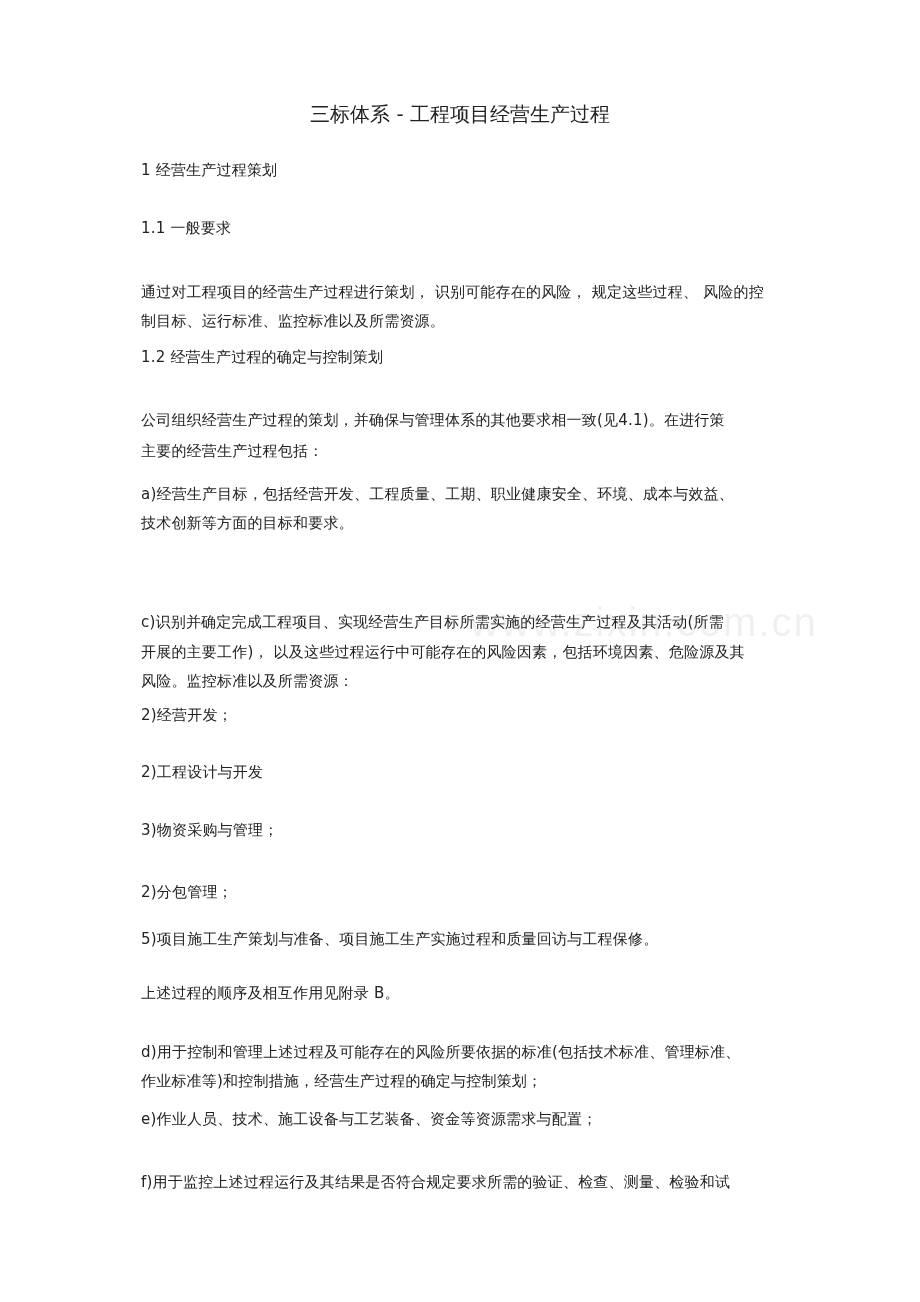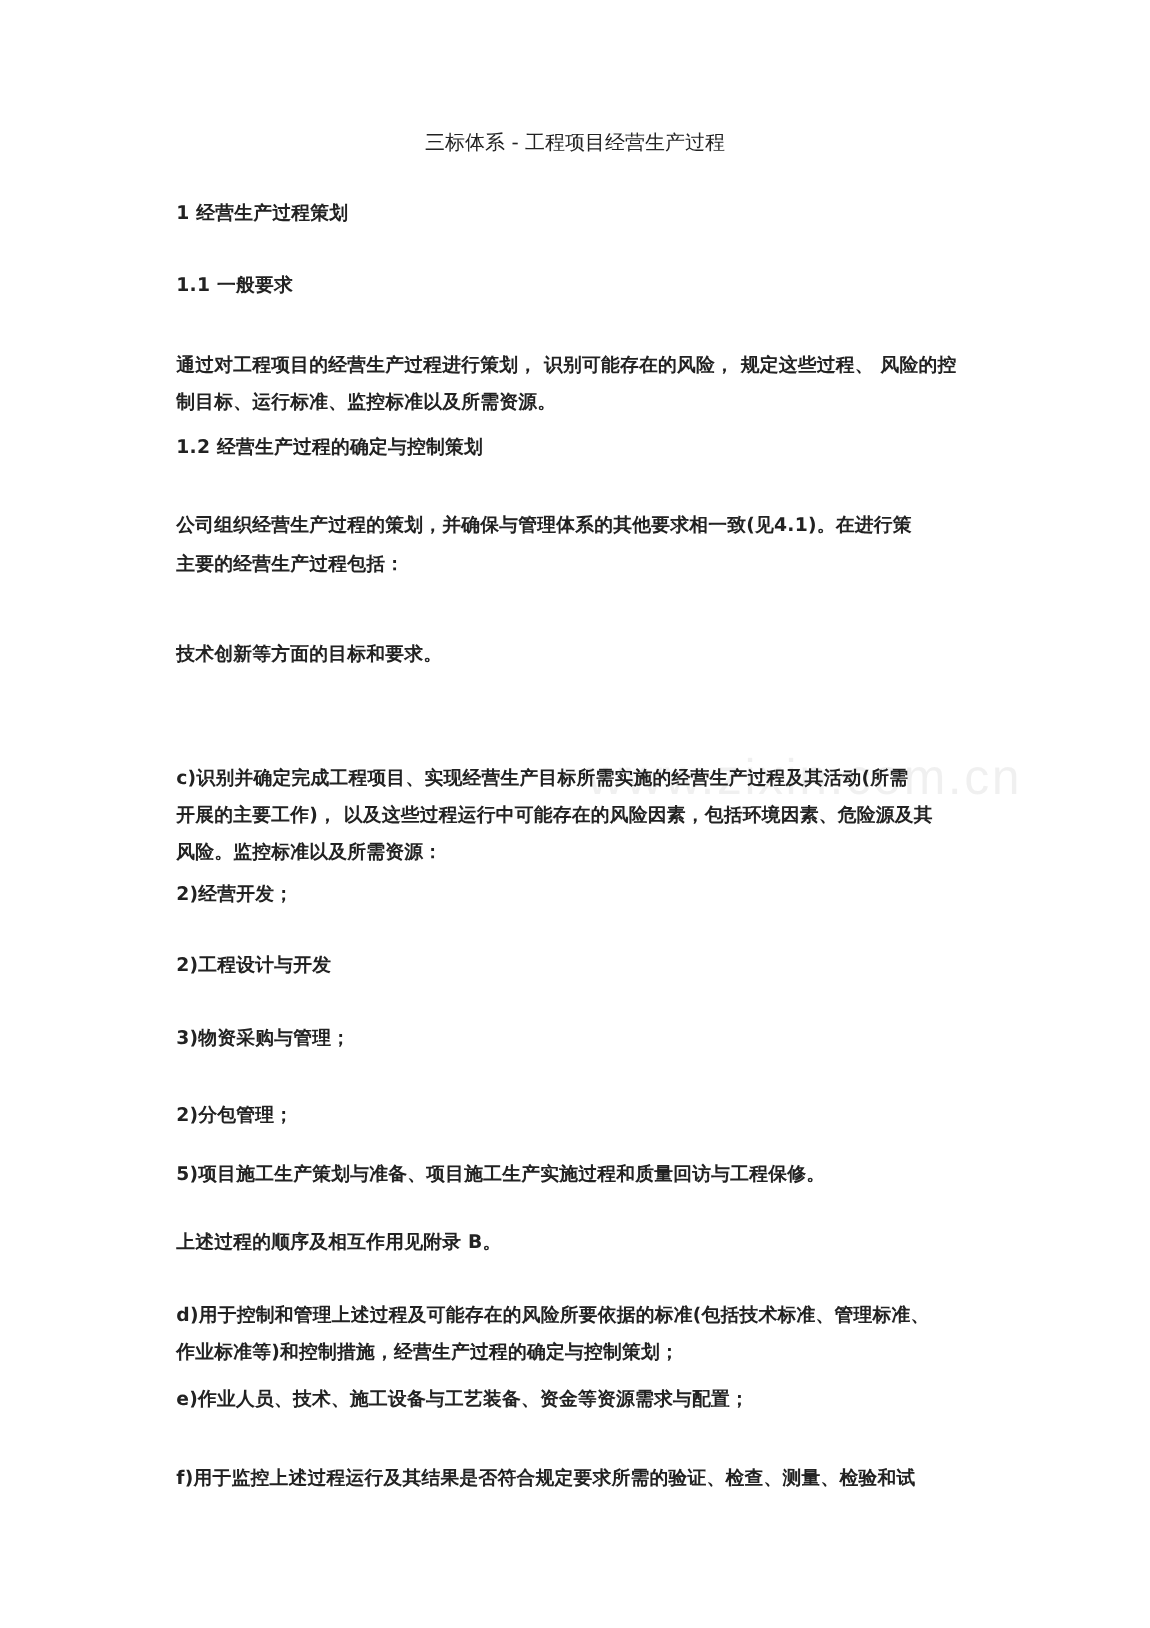--- a/index.html
+++ b/index.html
@@ -1,37 +1,38 @@
 <!DOCTYPE html>
 <html><head>
 <meta charset="utf-8">
 <style>
   html, body { margin: 0; padding: 0; background: #ffffff; }
   body { width: 920px; height: 1302px; position: relative; overflow: hidden;
          font-family: "DejaVu Sans", "Liberation Sans", sans-serif; color: #222222; }
   .page { position: absolute; left: 0; top: 0; width: 920px; height: 1302px; }
-  .line { position: absolute; left: 141px; font-size: 15px; white-space: nowrap; line-height: 20px; letter-spacing: 0.2px; font-weight: bold; }
-  .title { position: absolute; left: 0; width: 920px; text-align: center; top: 104px; font-size: 16px; line-height: 20px; }
+  .line { position: absolute; left: 141px; font-size: 15px; white-space: nowrap; line-height: 20px; letter-spacing: 0.2px; }
+  .title { position: absolute; left: 0; width: 920px; text-align: center; top: 104px; font-size: 20px; line-height: 20px; }
   .watermark { position: absolute; left: 470px; top: 600px; font-size: 40px; color: rgba(0,0,0,0.06);
                font-family: Liberation Sans, sans-serif; letter-spacing: 2px; white-space: nowrap; text-align: center; }
 </style>
 </head>
 <body>
 
 <div class="page">
   <div class="watermark">www.zixin.com.cn</div>
   <div class="title">三标体系 - 工程项目经营生产过程</div>
 
   <div class="line" style="top:160px">1 经营生产过程策划</div>
   <div class="line" style="top:218px">1.1 一般要求</div>
   <div class="line" style="top:282px">通过对工程项目的经营生产过程进行策划， 识别可能存在的风险， 规定这些过程、 风险的控</div>
   <div class="line" style="top:311px">制目标、运行标准、监控标准以及所需资源。</div>
   <div class="line" style="top:347px">1.2 经营生产过程的确定与控制策划</div>
   <div class="line" style="top:410px">公司组织经营生产过程的策划，并确保与管理体系的其他要求相一致(见4.1)。在进行策</div>
   <div class="line" style="top:441px">主要的经营生产过程包括：</div>
+  <div class="line" style="top:484px">a)经营生产目标，包括经营开发、工程质量、工期、职业健康安全、环境、成本与效益、</div>
   <div class="line" style="top:513px">技术创新等方面的目标和要求。</div>
   <div class="line" style="top:612px">c)识别并确定完成工程项目、实现经营生产目标所需实施的经营生产过程及其活动(所需</div>
   <div class="line" style="top:642px">开展的主要工作)， 以及这些过程运行中可能存在的风险因素，包括环境因素、危险源及其</div>
   <div class="line" style="top:671px">风险。监控标准以及所需资源：</div>
   <div class="line" style="top:705px">2)经营开发；</div>
   <div class="line" style="top:762px">2)工程设计与开发</div>
   <div class="line" style="top:820px">3)物资采购与管理；</div>
   <div class="line" style="top:882px">2)分包管理；</div>
   <div class="line" style="top:929px">5)项目施工生产策划与准备、项目施工生产实施过程和质量回访与工程保修。</div>
   <div class="line" style="top:1042px">d)用于控制和管理上述过程及可能存在的风险所要依据的标准(包括技术标准、管理标准、</div>

